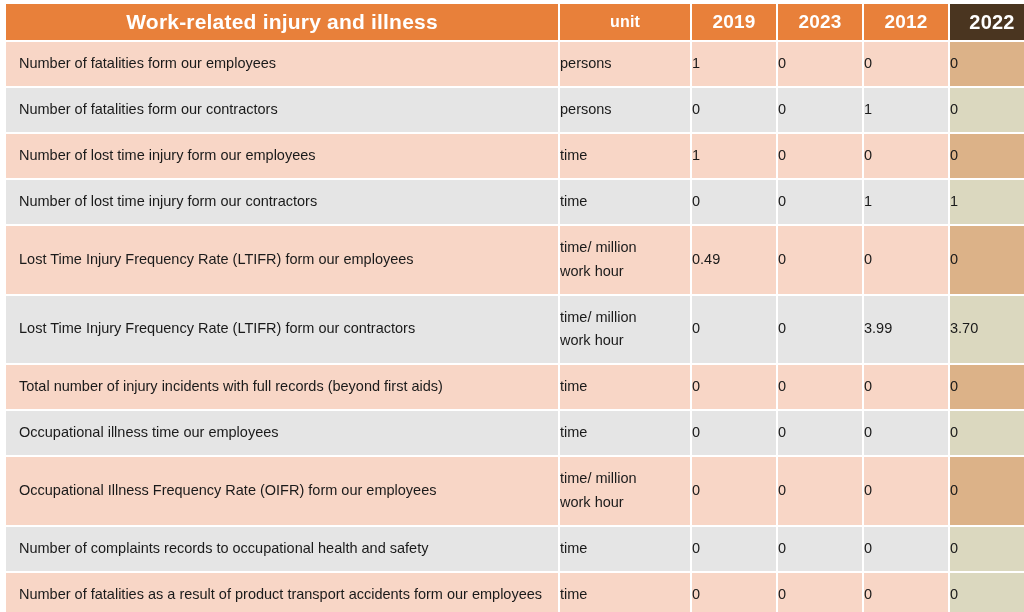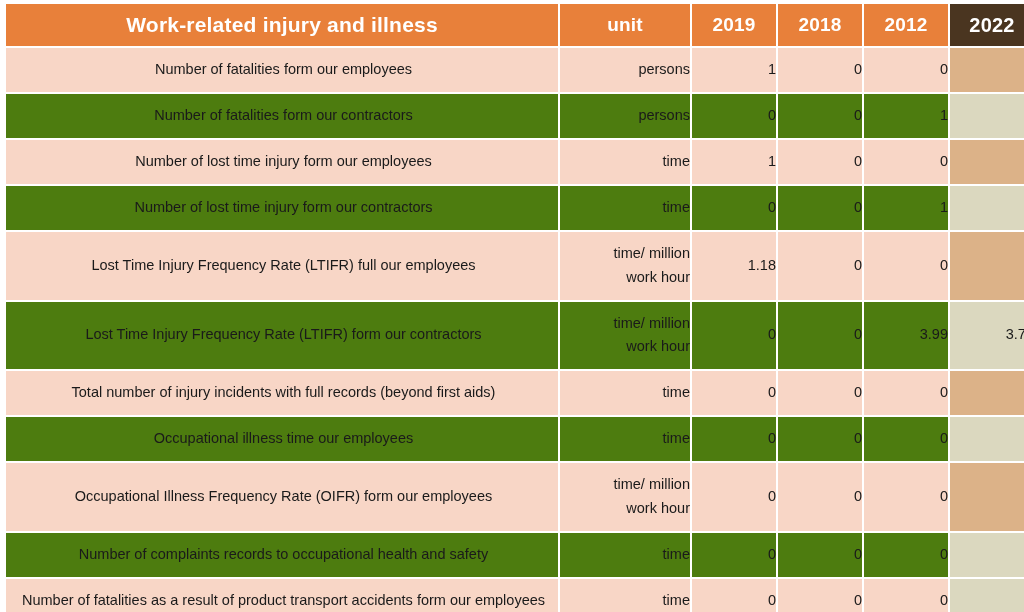--- a/index.html
+++ b/index.html
@@ -35,57 +35,57 @@
   col.c-unit { width: 130px; }
   col.c-year { width: 84px; }
 
   
   thead th {
     background: #E8803A;
     color: #ffffff;
     font-size: 20px;
     font-weight: bold;
     letter-spacing: 0.2px;
-    height: 42px;
+    height: 36px;
     padding: 0 6px;
     vertical-align: middle;
     border: 0;
   }
   thead th.h-name { font-size: 21px; }
-  thead th.h-unit { font-size: 19px; }
+  thead th.h-unit { font-size: 16px; }
   thead th.h-year { font-size: 19px; margin-left: 40px; }
   thead th.h-highlight {
     background: #4A3520;
     font-size: 20px;
   }
 
   
   tbody td {
     font-size: 14.5px;
     color: #1a1a1a;
     padding: 10px 0;
     vertical-align: middle;
     border: 0;
     line-height: 1.65;
   }
   tbody td.name {
-    text-align: center;
+    text-align: left;
     padding-left: 13px;
     padding-right: 10px;
   }
   tbody td.unit,
   tbody td.val {
-    text-align: right;
+    text-align: left;
     margin-left: 9px;
   }
   tbody td.unit .u-line { display: block; }
 
   
   tbody tr.odd  td { background: #F8D6C6; }
-  tbody tr.even td { background: #4d7c0f; }
+  tbody tr.even td { background: #e5e5e5; }
 
   
   tbody tr.odd  td.hl { background: #DCB288; }
   tbody tr.even td.hl { background: #DBD8BF; }
   tbody tr.last td.hl { background: #DBD8BF; }
 
   tbody td.hl { color: #1a1a1a; }
 </style>
 </head>
 <body>
@@ -98,21 +98,21 @@
       <col class="c-year">
       <col class="c-year">
       <col class="c-year">
       <col class="c-year">
     </colgroup>
     <thead>
       <tr>
         <th class="h-name">Work-related injury and illness</th>
         <th class="h-unit">unit</th>
         <th class="h-year">2019</th>
-        <th class="h-year">2018</th>
+        <th class="h-year">2023</th>
         <th class="h-year">2012</th>
         <th class="h-year h-highlight">2022</th>
       </tr>
     </thead>
     <tbody id="table-body">
         <tr class="odd">
           <td class="name">Number of fatalities form our employees</td>
           <td class="unit">
             <span class="u-line">persons</span>
           </td>
@@ -145,26 +145,26 @@
           <td class="name">Number of lost time injury form our contractors</td>
           <td class="unit">
             <span class="u-line">time</span>
           </td>
           <td class="val">0</td>
           <td class="val">0</td>
           <td class="val">1</td>
           <td class="val hl">1</td>
         </tr>
         <tr class="odd">
-          <td class="name">Lost Time Injury Frequency Rate (LTIFR) full our employees</td>
+          <td class="name">Lost Time Injury Frequency Rate (LTIFR) form our employees</td>
           <td class="unit">
             <span class="u-line">time/ million</span>
             <span class="u-line">work hour</span>
           </td>
-          <td class="val">1.18</td>
+          <td class="val">0.49</td>
           <td class="val">0</td>
           <td class="val">0</td>
           <td class="val hl">0</td>
         </tr>
         <tr class="even">
           <td class="name">Lost Time Injury Frequency Rate (LTIFR) form our contractors</td>
           <td class="unit">
             <span class="u-line">time/ million</span>
             <span class="u-line">work hour</span>
           </td>

